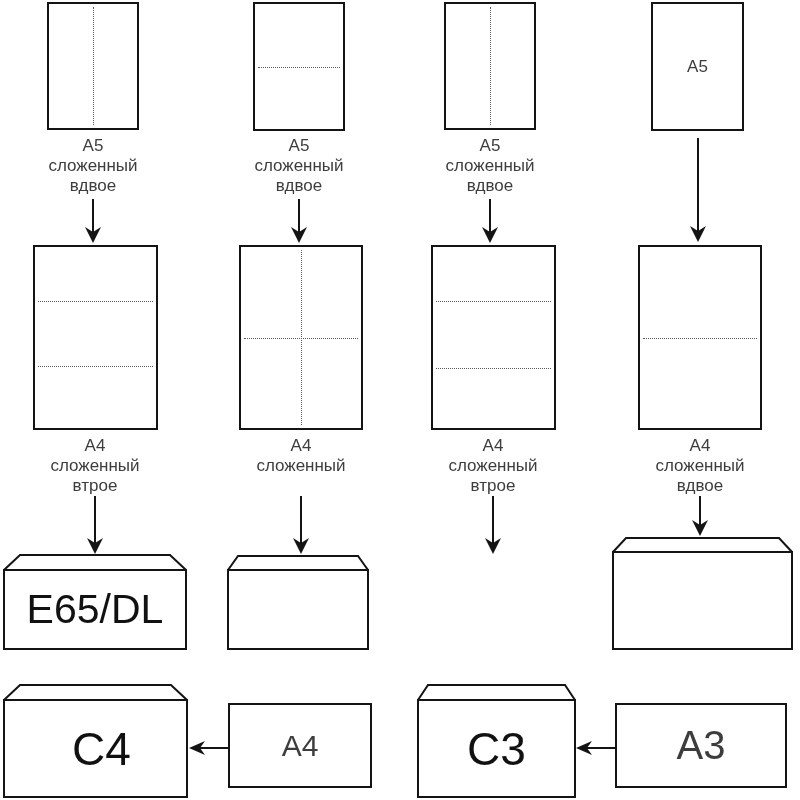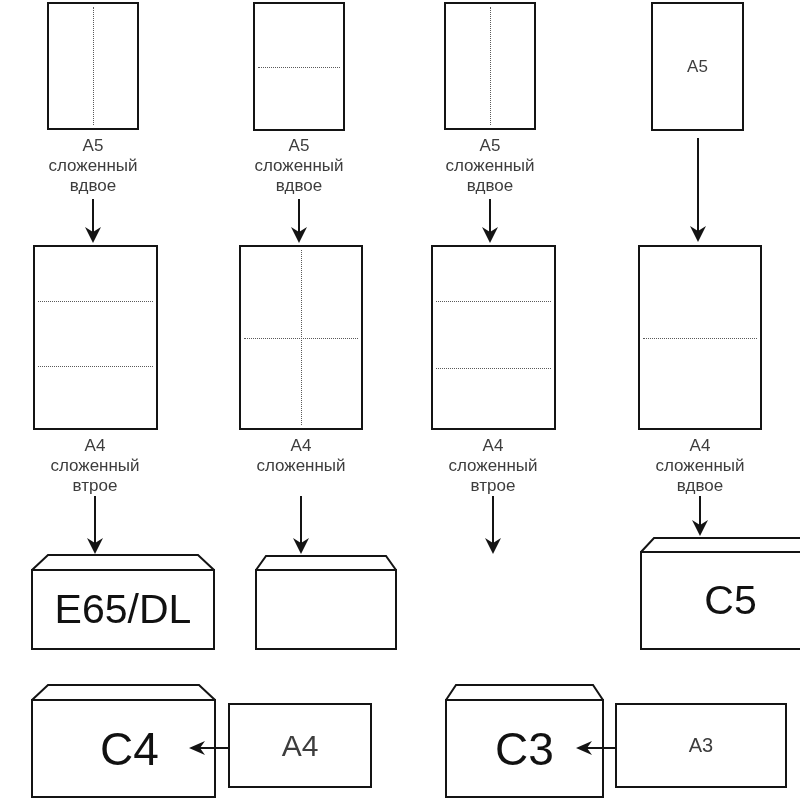--- a/index.html
+++ b/index.html
@@ -9,21 +9,21 @@
   .fold-h{position:absolute;left:3px;right:3px;height:0;border-top:1.5px dotted #5a5a5a;}
   .fold-v{position:absolute;top:3px;bottom:3px;width:0;border-left:1.5px dotted #5a5a5a;}
   .caption{position:absolute;width:170px;text-align:center;font-size:17px;line-height:20px;
            color:#3d3d3d;}
   .caption span{display:block;}
   .sheet-label{position:absolute;inset:0;display:flex;align-items:center;justify-content:center;
                color:#3d3d3d;}
   .arrow{position:absolute;}
   .arrow line{stroke:#141414;stroke-width:2;}
   .arrow polygon{fill:#141414;stroke:none;}
-  .envelope{position:absolute;margin-left:28px;}
+  .envelope{position:absolute;}
   .envelope svg{position:absolute;left:0;top:0;}
   .env-shape{fill:#ffffff;stroke:#141414;stroke-width:2;stroke-linejoin:miter;}
   .env-label{position:absolute;left:0;right:0;display:flex;align-items:center;justify-content:center;
              color:#111;font-size:41px;}
   .env-label.big{font-size:46px;}
 </style>
 </head>
 <body>
 
 <div id="canvas">
@@ -141,21 +141,20 @@
       <rect class="env-shape" x="1" y="15" width="140" height="79"></rect>
     </svg>
   </div>
 
 
   <div class="envelope" style="left:612px;top:537px;width:181px;height:113px">
     <svg width="181" height="113">
       <polygon class="env-shape" points="1,15 14,1 167,1 180,15"></polygon>
       <rect class="env-shape" x="1" y="15" width="179" height="97"></rect>
     </svg>
-    <div class="env-label" style="top:15px;height:97px">C5</div>
   </div>
 
   <div class="envelope" style="left:3px;top:684px;width:197px;height:114px">
     <svg width="185" height="114">
       <polygon class="env-shape" points="1,16 17,1 168,1 184,16" fill="#f89da2"></polygon>
       <rect class="env-shape" x="1" y="16" width="183" height="97" fill="#f89da2"></rect>
     </svg>
     <div class="env-label big" style="top:16px;height:97px">C4</div>
   </div>
 
@@ -175,16 +174,16 @@
     </svg>
     <div class="env-label big" style="top:16px;height:98px">C3</div>
   </div>
 
   <svg class="arrow" style="left:575px;top:739px" width="42" height="18">
     <line x1="41" y1="9" x2="12" y2="9"></line>
       <polygon points="17,2 12,9 17,16 1,9"></polygon>
   </svg>
 
   <div class="sheet" style="left:615px;top:703px;width:172px;height:85px">
-    <div class="sheet-label" style="font-size:20px">A3</div>
+    <div class="sheet-label" style="font-size:40px">A3</div>
   </div>
 
 </div>
 
 </body></html>

